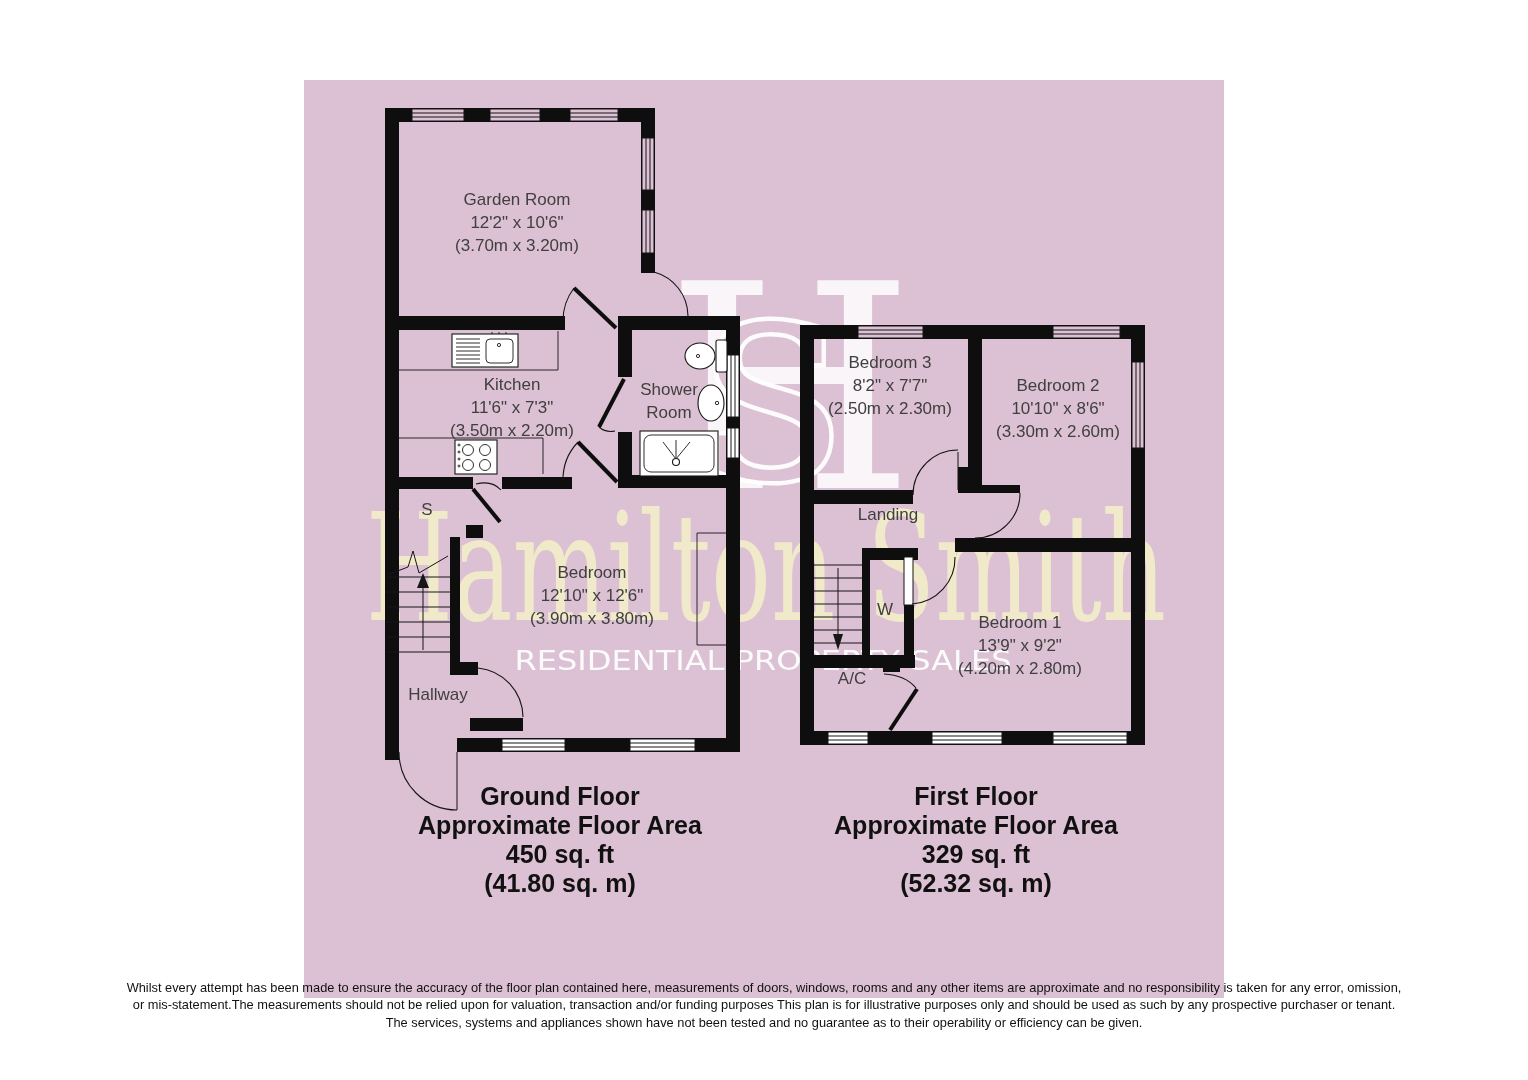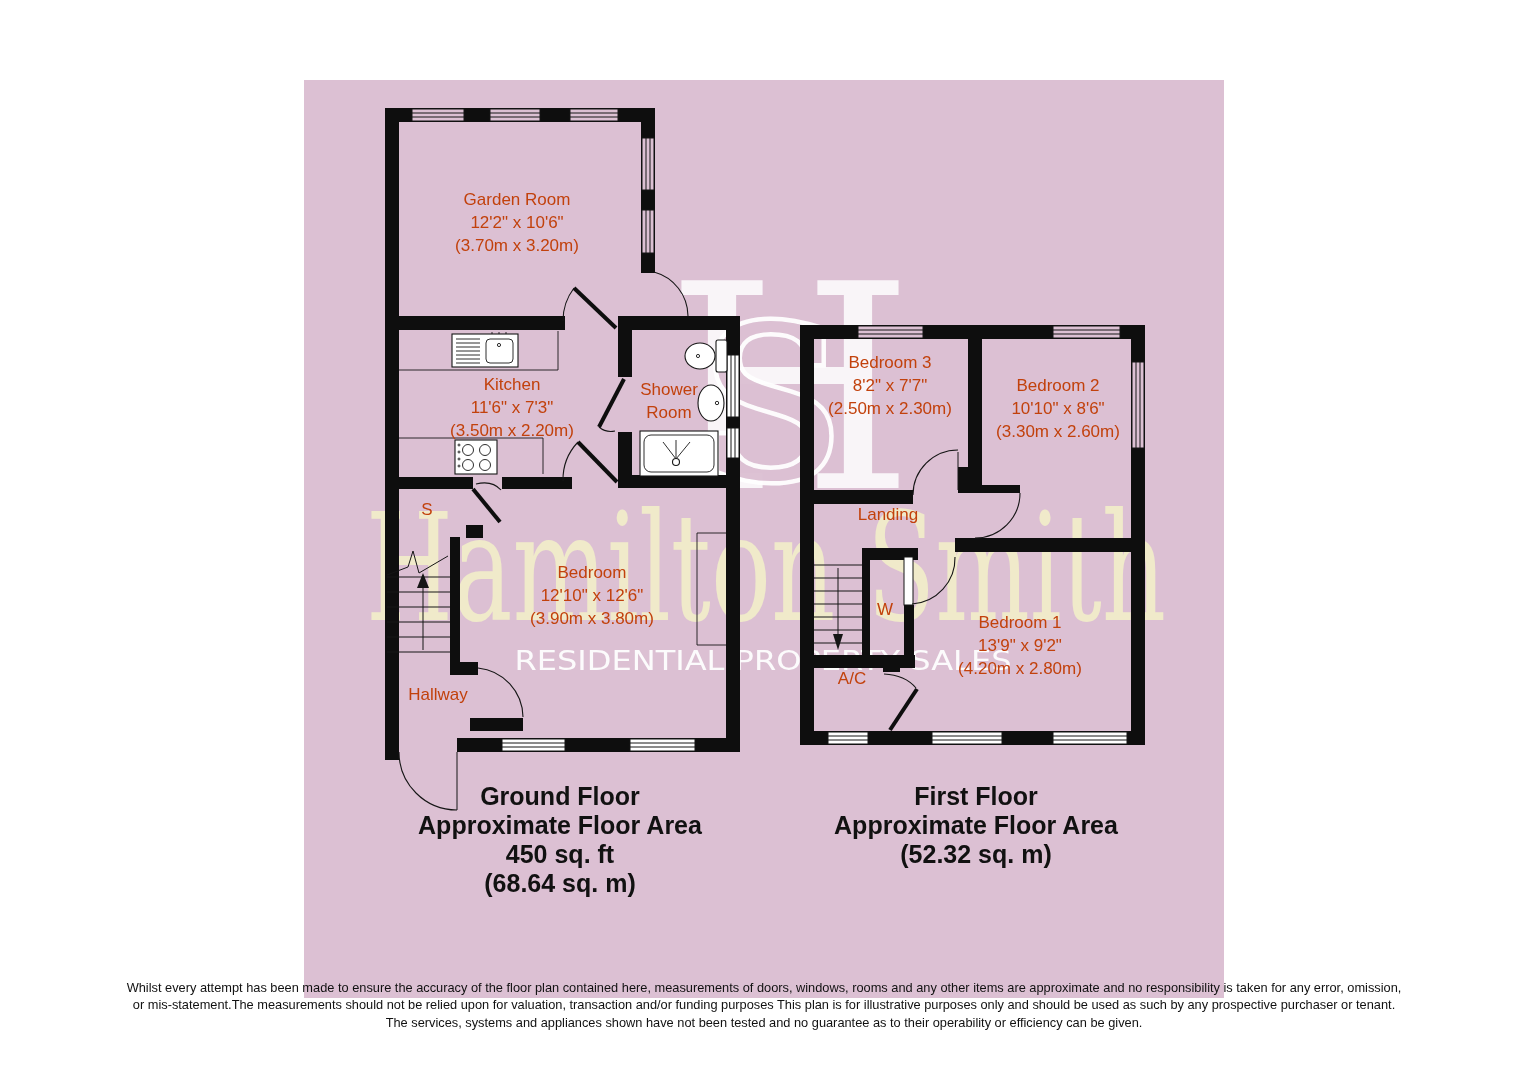--- a/index.html
+++ b/index.html
@@ -21,21 +21,21 @@
 
   
   .wm-h{font-family:"DejaVu Serif", serif;font-size:285px;fill:#ffffff;opacity:.85;}
   .wm-s{font-family:"DejaVu Serif", serif;font-size:212px;fill:#dcc0d3;stroke:#ffffff;
         stroke-width:9px;paint-order:stroke;opacity:.95;}
   .wm-brand{font-family:"DejaVu Serif", serif;font-size:150px;fill:#f1ecca;opacity:.96;}
   .wm-tag{font-family:"DejaVu Sans", sans-serif;font-size:27px;fill:#ffffff;opacity:.94;}
 
   
   .room-label{position:absolute;transform:translateX(-50%);text-align:center;
-              font-size:17px;line-height:23px;color:#c2410c;white-space:nowrap;}
+              font-size:17px;line-height:23px;color:#404040;white-space:nowrap;}
   .room-label span{display:block;}
   .floor-label{position:absolute;transform:translateX(-50%);text-align:center;
                font-size:25px;line-height:29px;font-weight:bold;color:#111;white-space:nowrap;}
   .floor-label span{display:block;}
   .disclaimer{position:absolute;left:0;top:979px;width:1528px;text-align:center;
               font-size:12.8px;line-height:17.3px;color:#111;}
   .disclaimer span{display:block;}
   .copyright{position:absolute;left:0;top:1031px;width:1528px;text-align:center;
              font-size:15px;font-weight:bold;color:#111;}
 </style>
@@ -262,25 +262,26 @@
     <span>(4.20m x 2.80m)</span>
   </div>
   <div class="room-label" style="left:852px;top:667px">
     <span>A/C</span>
   </div>
 
   <div class="floor-label" style="left:560px;top:782px">
     <span>Ground Floor</span>
     <span>Approximate Floor Area</span>
     <span>450 sq. ft</span>
-    <span>(68.64 sq. m)</span>
+    <span>(41.80 sq. m)</span>
   </div>
   <div class="floor-label" style="left:976px;top:782px">
     <span>First Floor</span>
     <span>Approximate Floor Area</span>
+    <span>329 sq. ft</span>
     <span>(52.32 sq. m)</span>
   </div>
 
   <div class="disclaimer">
     <span>Whilst every attempt has been made to ensure the accuracy of the floor plan contained here, measurements of doors, windows, rooms and any other items are approximate and no responsibility is taken for any error, omission,</span>
     <span>or mis-statement.The measurements should not be relied upon for valuation, transaction and/or funding purposes This plan is for illustrative purposes only and should be used as such by any prospective purchaser or tenant.</span>
     <span>The services, systems and appliances shown have not been tested and no guarantee as to their operability or efficiency can be given.</span>
   </div>
 
 </div>

